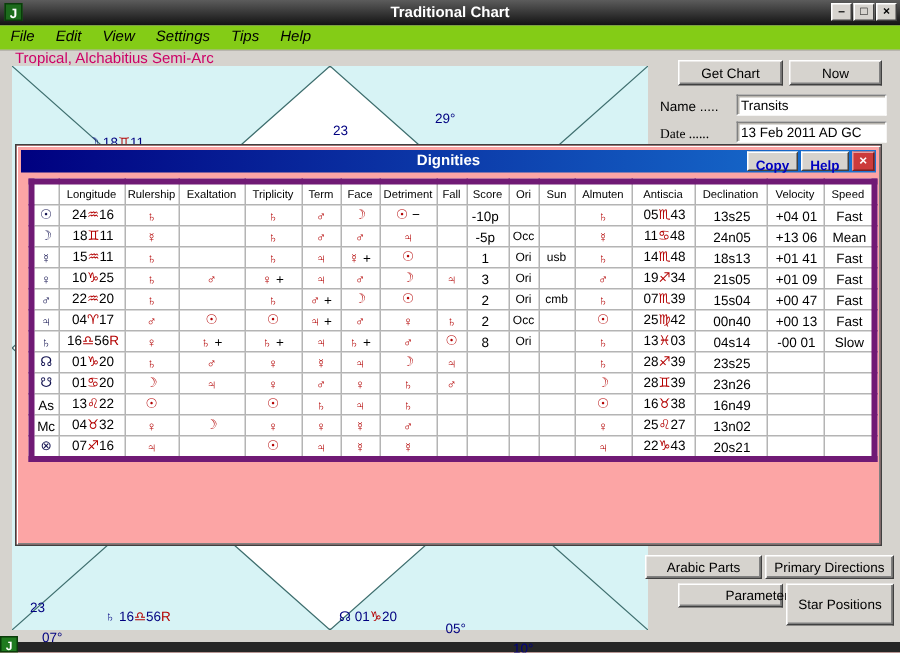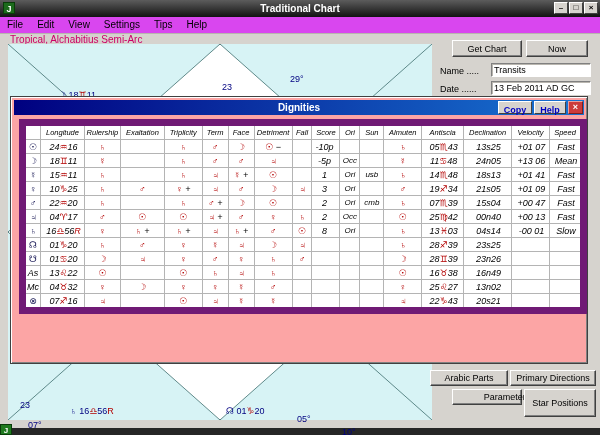--- a/index.html
+++ b/index.html
@@ -22,22 +22,22 @@
     line-height:12px;text-align:center;border:1px solid #0a3c0a;box-sizing:border-box;
   }
   .winbtns{position:absolute;right:2px;top:2px;display:flex;gap:1px;}
   .winbtn{
     width:14px;height:12px;background:#d6d3ce;color:#000;
     border:1px solid;border-color:#fff #404040 #404040 #fff;
     font-size:8px;line-height:10px;text-align:center;font-weight:bold;box-sizing:border-box;
   }
   .menubar{
     position:absolute;left:0;top:17px;right:0;height:16px;
-    background:#d946ef;border-bottom:1px solid #b8b5ae;
-    font-size:10px;color:#000;
+    background:#84cc16;border-bottom:1px solid #b8b5ae;
+    font-size:10px;color:#000;font-style:italic;
   }
   .menu-item{display:inline-block;padding:0 7px;line-height:16px;}
   .subtitle{
     position:absolute;left:10px;top:34px;
     color:#cc0066;font-size:10px;white-space:nowrap;text-align:center;
   }
   
   .wheel-svg{position:absolute;left:8px;top:44px;}
   .wheel-label{
     position:absolute;font-size:9px;color:#000080;white-space:nowrap;z-index:2;margin-top:32px;
@@ -80,22 +80,21 @@
     font-size:9px;color:#0000c0;line-height:11px;text-align:center;
     padding:3px 4px;box-sizing:border-box;
   }
   .dlg-close{
     background:#cc3b3b;color:#fff;font-weight:bold;
     border-color:#e89f9f #7a1f1f #7a1f1f #e89f9f;width:15px;padding:0;
   }
   .dg-table{
     position:absolute;left:8px;top:22px;
     border-collapse:collapse;table-layout:fixed;background:#fff;
-    border:7px solid #701a75;
-    font-style:italic;
+    border:4px solid #701a75;
   }
   .dg-table th,.dg-table td{
     border:1px solid #b4b4b4;height:13px;overflow:hidden;
     white-space:nowrap;padding:0 1px;vertical-align:middle;
   }
   .dg-table th{font-size:7.5px;font-weight:normal;color:#000;text-align:center;}
   .dg-table td{font-size:9px;color:#000;text-align:center;}
   .c-lon,.c-ant,.c-dec,.c-vel,.c-spd{text-align:center;padding-left:3px !important;}
   .c-score{text-align:left;padding-right:4px !important;}
   .c-ori,.c-sun{font-size:8px !important;}
@@ -150,21 +149,21 @@
     <span class="wheel-label" style="left: 342px; top: 395px;">10°</span>
     <span class="wheel-label" style="left: 357px; top: 408px;">29°</span>
     <span class="wheel-label" style="left: 10px; top: 404px;">07°</span>
   </div>
 
 <div class="btn" id="btn-getchart" style="left:452px;top:40px;width:70px;height:17px;">Get Chart</div>
 <div class="btn" id="btn-now" style="left:526px;top:40px;width:62px;height:17px;">Now</div>
 
 <span class="lbl" style="left:440px;top:66px;">Name .....</span>
 <input class="field" style="left: 491px; top: 63px; width: 100px; height: 14px;" value="Transits">
-<span class="lbl" style="left:440px;top:84px;">Date ......</span>
+<span class="lbl" style="left:440px;top:84px;font-family:Liberation Serif, serif;">Date ......</span>
 <input class="field" style="left: 491px; top: 81px; width: 100px; height: 14px;" value="13 Feb 2011 AD GC">
 
 <div class="btn" style="left:430px;top:370px;width:78px;height:16px;">Arabic Parts</div>
 <div class="btn" style="left:510px;top:370px;width:86px;height:16px;">Primary Directions</div>
 <div class="btn" style="left:452px;top:389px;width:70px;height:16px;padding-left:40px;">Parameters</div>
 <div class="btn" style="left:524px;top:389px;width:72px;height:28px;">Star Positions</div>
 
 <div class="dialog">
   <div class="dlg-title">
     <span>Dignities</span>
@@ -223,21 +222,21 @@
           <td class="c-term"><span class="pg">♂</span></td>
           <td class="c-face"><span class="pg">☽</span></td>
           <td class="c-det"><span class="pg">☉</span> −</td>
           <td class="c-fall"></td>
           <td class="c-score">-10p</td>
           <td class="c-ori"></td>
           <td class="c-sun"></td>
           <td class="c-alm"><span class="pg">♄</span></td>
           <td class="c-ant">05<span class="zg">♏</span>43</td>
           <td class="c-dec">13s25</td>
-          <td class="c-vel">+01 07</td>
+          <td class="c-vel">+04 01</td>
           <td class="c-spd">Fast</td>
         </tr>
         <tr>
           <td class="c-p"><span class="pg">☽</span></td>
           <td class="c-lon">18<span class="zg">♊</span>11</td>
           <td class="c-rul"><span class="pg">☿</span></td>
           <td class="c-exa"></td>
           <td class="c-tri"><span class="pg">♄</span></td>
           <td class="c-term"><span class="pg">♂</span></td>
           <td class="c-face"><span class="pg">♂</span></td>

